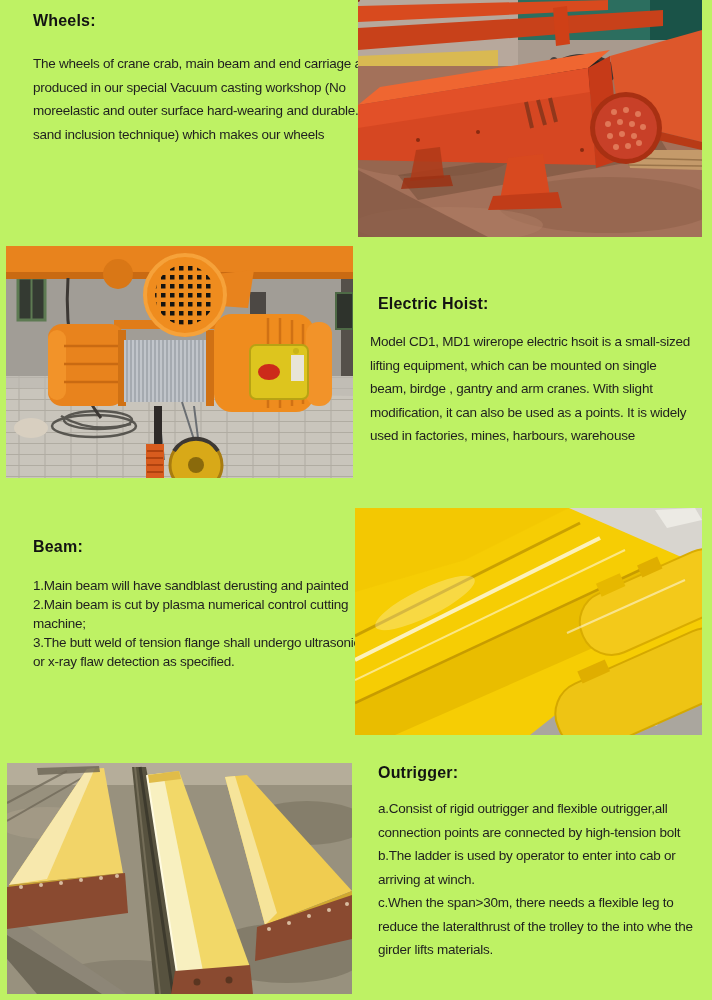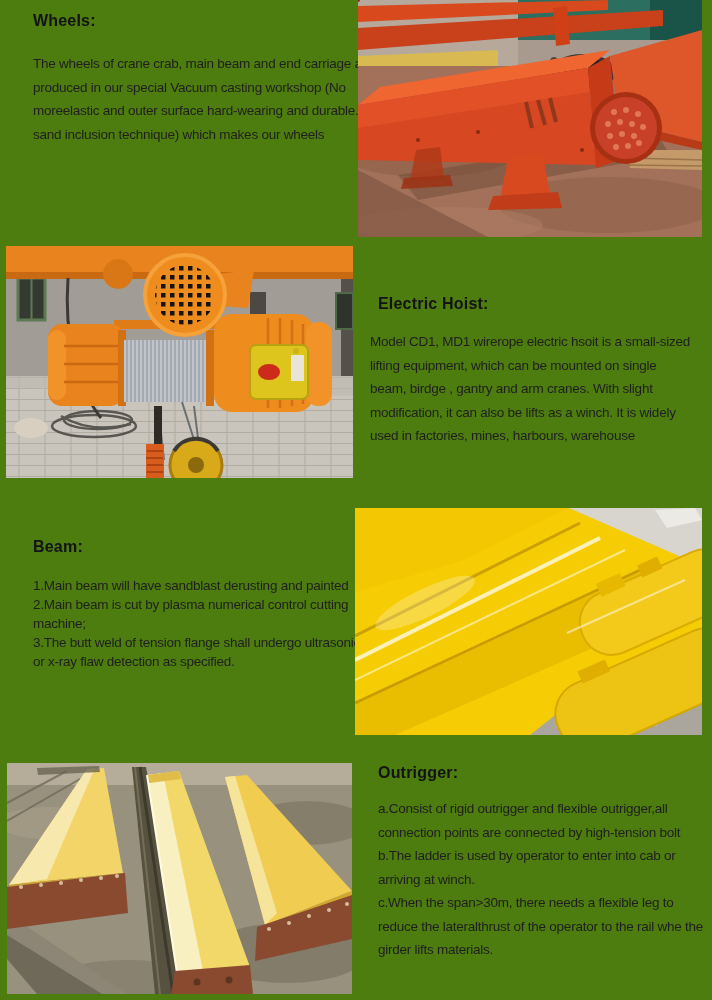--- a/index.html
+++ b/index.html
@@ -1,16 +1,16 @@
 <!DOCTYPE html>
 <html><head>
 <meta charset="utf-8">
 <style>
   html,body{margin:0;padding:0;background:#ffffff;}
-  .page{position:relative;width:712px;height:1000px;background:#4d7c0f;overflow:hidden;
+  .page{position:relative;width:712px;height:1000px;background:#bef264;overflow:hidden;
         font-family:"Liberation Sans",sans-serif;}
   .heading{position:absolute;font-size:16px;font-weight:bold;color:#131313;letter-spacing:.2px;}
   .textblock{position:absolute;}
   .body-line{font-size:13.5px;color:#1f1f1f;letter-spacing:-.25px;white-space:nowrap;}
   .lh24 .body-line{line-height:23.5px;}
   .lh19 .body-line{line-height:19px;}
   .photo{position:absolute;overflow:hidden;background:#d8d4ce;}
   .photo svg{display:block;}
 </style>
 </head>
@@ -166,21 +166,21 @@
       <circle cx="190" cy="219" r="8" fill="#8a6a0c"></circle>
       <path d="M168,205 a26,26 0 0 1 44,0" fill="none" stroke="#3c3834" stroke-width="4"></path>
     </svg>
   </div>
 
   <div class="heading" style="left:378px;top:295px;">Electric Hoist:</div>
   <div class="textblock lh24" style="left:370px;top:330px;width:330px;">
       <div class="body-line">Model CD1, MD1 wirerope electric hsoit is a small-sized</div>
       <div class="body-line">lifting equipment, which can be mounted on single</div>
       <div class="body-line">beam, birdge , gantry  and arm cranes. With slight</div>
-      <div class="body-line">modification, it can also be lifts as a winch. It is widely</div>
+      <div class="body-line">modification, it can also be used as a points. It is widely</div>
       <div class="body-line">used in factories, mines, harbours, warehouse</div>
     </div>
 
   <div class="heading" style="left:33px;top:538px;">Beam:</div>
   <div class="textblock lh19" style="left:33px;top:576px;width:330px;">
       <div class="body-line">1.Main beam will have sandblast derusting and painted</div>
       <div class="body-line">2.Main beam is cut by plasma numerical control cutting</div>
       <div class="body-line">machine;</div>
       <div class="body-line">3.The butt weld of tension flange shall undergo ultrasonic</div>
       <div class="body-line">or x-ray flaw detection as specified.</div>
@@ -271,17 +271,17 @@
     </svg>
   </div>
 
   <div class="heading" style="left:378px;top:764px;">Outrigger:</div>
   <div class="textblock lh24" style="left:378px;top:797px;width:332px;">
       <div class="body-line">a.Consist of rigid outrigger and flexible outrigger,all</div>
       <div class="body-line">connection points are connected by high-tension bolt</div>
       <div class="body-line">b.The ladder is used by operator to enter into cab or</div>
       <div class="body-line">arriving at winch.</div>
       <div class="body-line">c.When the span&gt;30m, there needs a flexible leg to</div>
-      <div class="body-line">reduce the lateralthrust of the operator to the rail whe the</div>
+      <div class="body-line">reduce the lateralthrust of the trolley to the into whe the</div>
       <div class="body-line">girder lifts materials.</div>
     </div>
 
 </div>
 
 </body></html>

